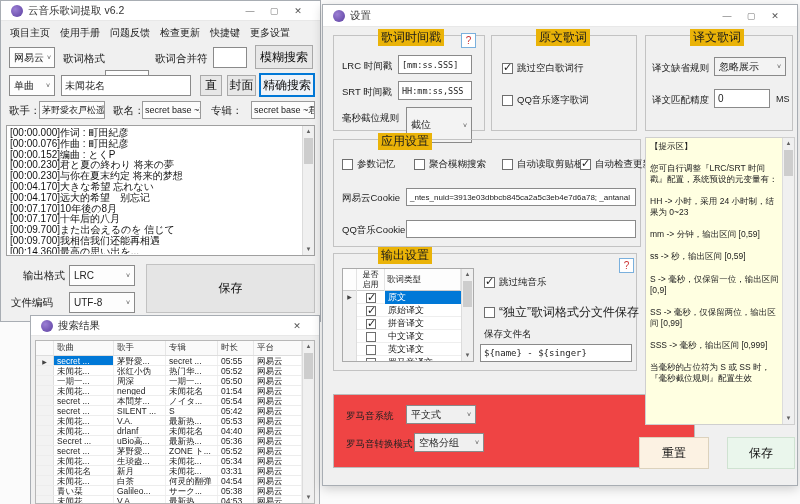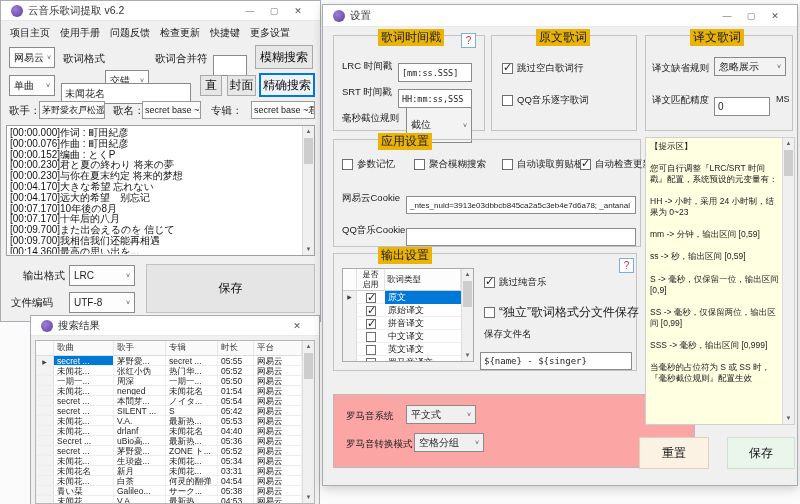--- a/index.html
+++ b/index.html
@@ -15,21 +15,21 @@
   .capbtn { width:24px; height:18px; text-align:center; font-size:9px; color:#777; line-height:18px; }
   .capbtn.close { color:#555; }
 
   .lbl { position:absolute; font-size:10.5px; color:#1a1a1a; white-space:nowrap; }
   .combo { position:absolute; background:#fdfdfd; border:1px solid #8a8a8a; display:flex;
            align-items:center; padding:0 4px; font-size:10px; white-space:nowrap; overflow:hidden; }
   .combo .arr { margin-left:auto; font-size:7px; color:#555; padding-left:3px; }
   .btn { position:absolute; background:#e7e7e7; border:1px solid #a9a9a9; display:flex;
          align-items:center; justify-content:center; font-size:12px; color:#111; cursor:default; }
   .tbox { position:absolute; background:#fff; border:1px solid #8a8a8a; font-size:10px;
-          display:flex; align-items:center; padding:0 3px; white-space:nowrap; overflow:hidden;margin-top:8px; }
+          display:flex; align-items:center; padding:0 3px; white-space:nowrap; overflow:hidden; }
   .ibox { position:absolute; background:#fcfcfc; border:1px solid #9a9a9a; font-size:9px;
           display:flex; align-items:center; padding:0 2px; white-space:nowrap; overflow:hidden; }
   .cb { width:11px; height:11px; border:1px solid #6e6e6e; background:#fff; display:inline-block;
         position:relative; flex:0 0 auto; vertical-align:-2px; margin-right:4px; }
   .cb.on::after { content:"✓"; position:absolute; left:0px; top:-3px; font-size:11px; font-weight:bold; color:#1a1a1a; }
   .cbrow { position:absolute; display:flex; align-items:center; font-size:9.5px; white-space:nowrap; }
   .group { position:absolute; border:1px solid #c3c3c3; }
   .glabel { position:absolute; top:-7px; left:8px; background:#eab308; padding:0 3px; font-size:12px; color:#1a1a1a; white-space:nowrap;margin-left:36px; }
   .help { position:absolute; width:15px; height:15px; background:#fff; border:1px solid #7ab0dd;
           color:#c33; font-size:10px; text-align:center; line-height:14px; }
@@ -114,21 +114,21 @@
   .ltrow .lt-type { padding:0 3px; }
   .ltrow.on .lt-type { background:#0078d7; color:#fff; }
   #out-pure  { left:150px; top:22px; }
   #out-split { left:150px; top:50px; font-size:12px;text-align:center; }
   #out-fn-lbl { left:150px; top:74px; }
   #out-fn-val { left:146px; top:90px; width:152px; height:18px; font-size:9px; }
   #tabs { position:absolute; left:10px; top:372px; }
   .tab { display:inline-block; padding:3px 9px 2px; font-size:10px; border:1px solid #bbb; border-bottom:none;
          background:#ececec; color:#333; margin-right:2px; position:relative; }
   .tab.active { background:#f7f7f7; top:1px; padding-bottom:4px; z-index:2; }
-  #tabpanel { position:absolute; left:10px; top:389px; width:362px; height:74px; border:1px solid #bbb; background:#fca5a5; }
+  #tabpanel { position:absolute; left:10px; top:389px; width:362px; height:74px; border:1px solid #bbb; background:#ef4444; }
   #rj-sys-lbl  { left:12px; top:15px; } #rj-sys-val  { left:72px; top:10px; width:70px; height:19px; background:#f0f0f0; }
   #rj-mode-lbl { left:12px; top:43px; } #rj-mode-val { left:80px; top:38px; width:70px; height:19px; background:#f0f0f0; }
   #hintbox { position:absolute; left:322px; top:132px; width:150px; height:288px; background:#ffffe1; border:1px solid #cfcfcf; }
   #hint-text { position:absolute; left:4px; top:3px; right:14px; bottom:2px; font-size:8.5px; line-height:1.3;
                white-space:pre-wrap; overflow:hidden; color:#222; }
   #btn-reset { left:316px; top:432px; width:70px; height:32px; background:#fcf2e3; border:1px solid #dcd2bd; }
   #btn-save-settings { left:404px; top:432px; width:68px; height:32px; background:#eaf6ec; border:1px solid #cfe2d1; }
 </style>
 </head>
 <body>

